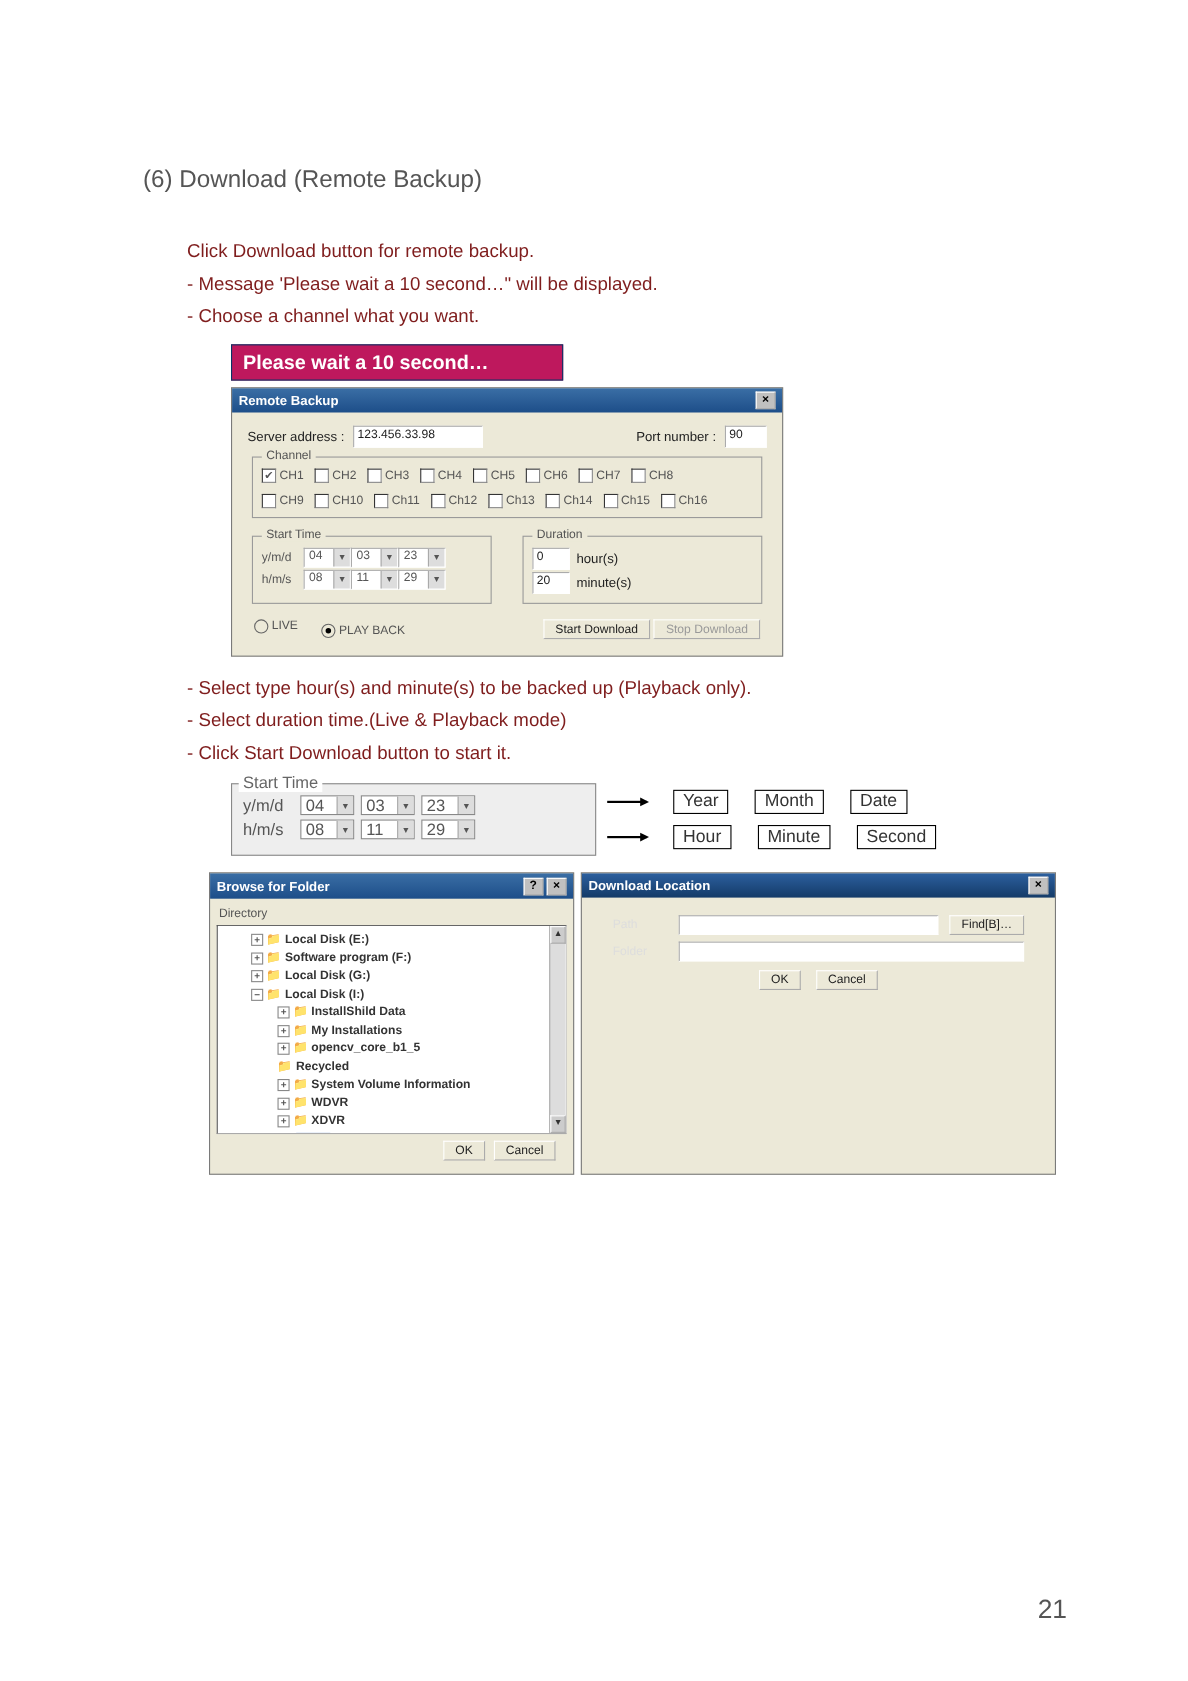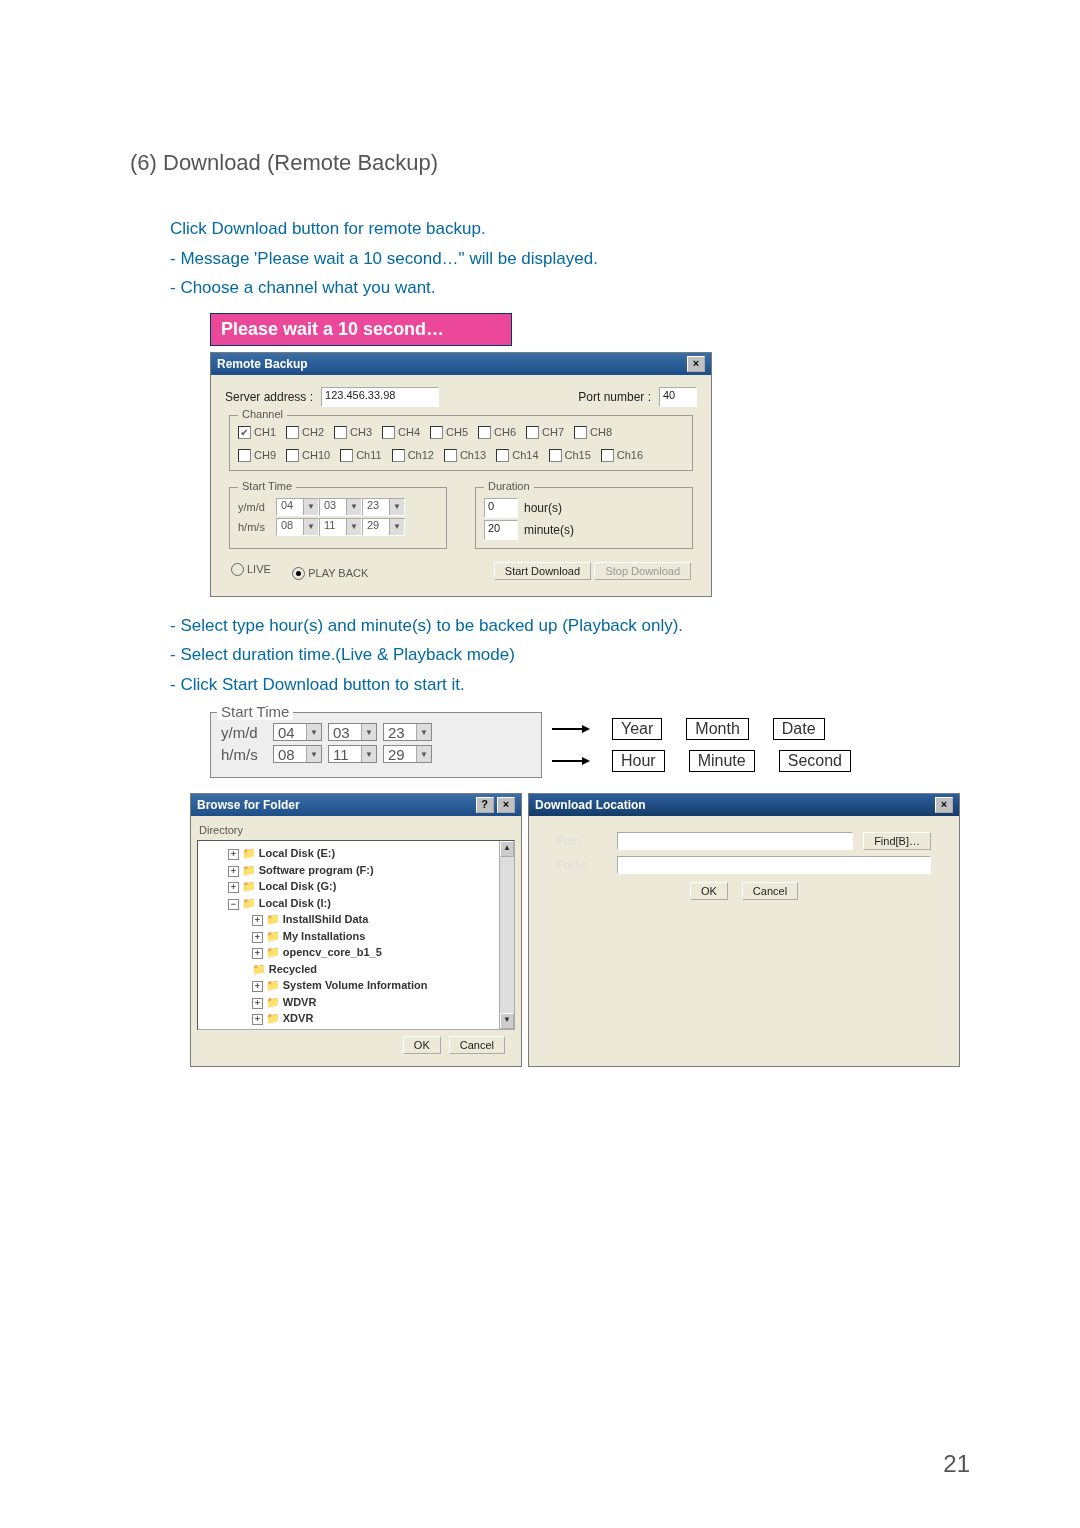--- a/index.html
+++ b/index.html
@@ -1,39 +1,39 @@
 <!DOCTYPE html>
 <html><head>
 <meta charset="utf-8">
 <style>
   html,body{margin:0;padding:0;background:#fff;font-family:Verdana,Arial,sans-serif;color:#333;}
   .page{width:1080px;min-height:1528px;margin:0 auto;position:relative;box-sizing:border-box;padding:150px 110px 60px 110px;}
   h2{font-size:22px;font-weight:normal;color:#555;margin:0 0 40px 20px;}
-  .body-txt{font-size:17px;line-height:1.5;color:#0369a1;margin-left:60px;}
+  .body-txt{font-size:17px;line-height:1.5;color:#7f1d1d;margin-left:60px;}
   .body-txt p{margin:4px 0;}
   .body-txt .indent{margin-left:0;}
   .page-num{position:absolute;right:110px;bottom:50px;font-size:24px;color:#555;}
   
   .win{background:#ece9d8;border:1px solid #7a7a7a;font-family:Tahoma,Arial,sans-serif;font-size:12px;color:#222;}
   .titlebar{background:linear-gradient(#3a6ea5,#1d4e89);color:#fff;padding:3px 6px;display:flex;justify-content:space-between;align-items:center;font-size:12px;font-weight:bold;}
   .titlebar .x{display:inline-block;width:16px;height:14px;background:#c0c0c0;border:1px outset #fff;text-align:center;line-height:12px;color:#000;font-weight:bold;font-size:11px;cursor:pointer;}
   .groupbox{border:1px solid #9a9a9a;margin:8px;padding:10px 8px 8px 8px;position:relative;}
   .groupbox>.legend{position:absolute;top:-8px;left:8px;background:#ece9d8;padding:0 4px;color:#555;font-size:11px;}
   .txt{border:1px inset #fff;background:#fff;padding:1px 3px;height:16px;font-size:11px;}
   .btn{border:1px outset #fff;background:#ece9d8;padding:2px 10px;font-size:11px;cursor:pointer;}
   .btn.disabled{color:#999;cursor:default;}
   .cb{display:inline-flex;align-items:center;gap:3px;margin-right:10px;font-size:11px;color:#555;}
   .cb .box{width:11px;height:11px;border:1px inset #888;background:#fff;display:inline-flex;align-items:center;justify-content:center;font-size:10px;}
   .radio{display:inline-flex;align-items:center;gap:3px;margin-right:18px;font-size:11px;color:#555;}
   .radio .circ{width:11px;height:11px;border:1px solid #666;border-radius:50%;display:inline-flex;align-items:center;justify-content:center;}
   .radio .dot{width:5px;height:5px;background:#000;border-radius:50%;}
   .combo{display:inline-flex;border:1px inset #fff;background:#fff;height:16px;}
   .combo .val{padding:0 4px;font-size:11px;min-width:18px;}
   .combo .arrow{width:14px;background:#ddd;border-left:1px solid #aaa;display:flex;align-items:center;justify-content:center;font-size:8px;}
-  .please-wait{background:#ec4899;color:#fff;padding:5px 10px;font-size:18px;font-weight:bold;width:280px;margin:12px 0 6px 100px;border:1px solid #0a3366;}
+  .please-wait{background:#be185d;color:#fff;padding:5px 10px;font-size:18px;font-weight:bold;width:280px;margin:12px 0 6px 100px;border:1px solid #0a3366;}
   
   .starttime-explain{margin:15px 0 15px 100px;display:flex;align-items:center;gap:10px;}
   .st-box{border:1px solid #888;background:#eee;padding:6px 10px 10px 10px;position:relative;width:310px;}
   .st-box .legend{position:absolute;top:-10px;left:6px;background:#fff;padding:0 4px;color:#666;font-size:15px;}
   .st-row{display:flex;align-items:center;gap:6px;font-size:15px;color:#555;margin:4px 0;}
   .st-row .combo{border:1px solid #888;}
   .labels{display:flex;flex-direction:column;gap:10px;justify-content:center;}
   .labels .row{display:flex;align-items:center;gap:24px;}
   .labels .arrowline{width:36px;height:0;border-top:2px solid #000;position:relative;}
   .labels .arrowline::after{content:"";position:absolute;right:-2px;top:-5px;border-left:8px solid #000;border-top:4px solid transparent;border-bottom:4px solid transparent;}
@@ -87,21 +87,21 @@
     <div class="titlebar">
       <span>Remote Backup</span>
       <span class="x">×</span>
     </div>
     <div class="body">
       <div class="toprow">
         <span>Server address :</span>
         <span class="txt" style="width:110px">123.456.33.98</span>
         <span style="flex:1"></span>
         <span>Port number :</span>
-        <span class="txt" style="width:30px">40</span>
+        <span class="txt" style="width:30px">90</span>
       </div>
 
       <div class="groupbox">
         <span class="legend">Channel</span>
         <div class="ch-grid" id="ch-row1">
             <span class="cb">
               <span class="box">✔</span>
               <span>CH1</span>
             </span>
             <span class="cb">

